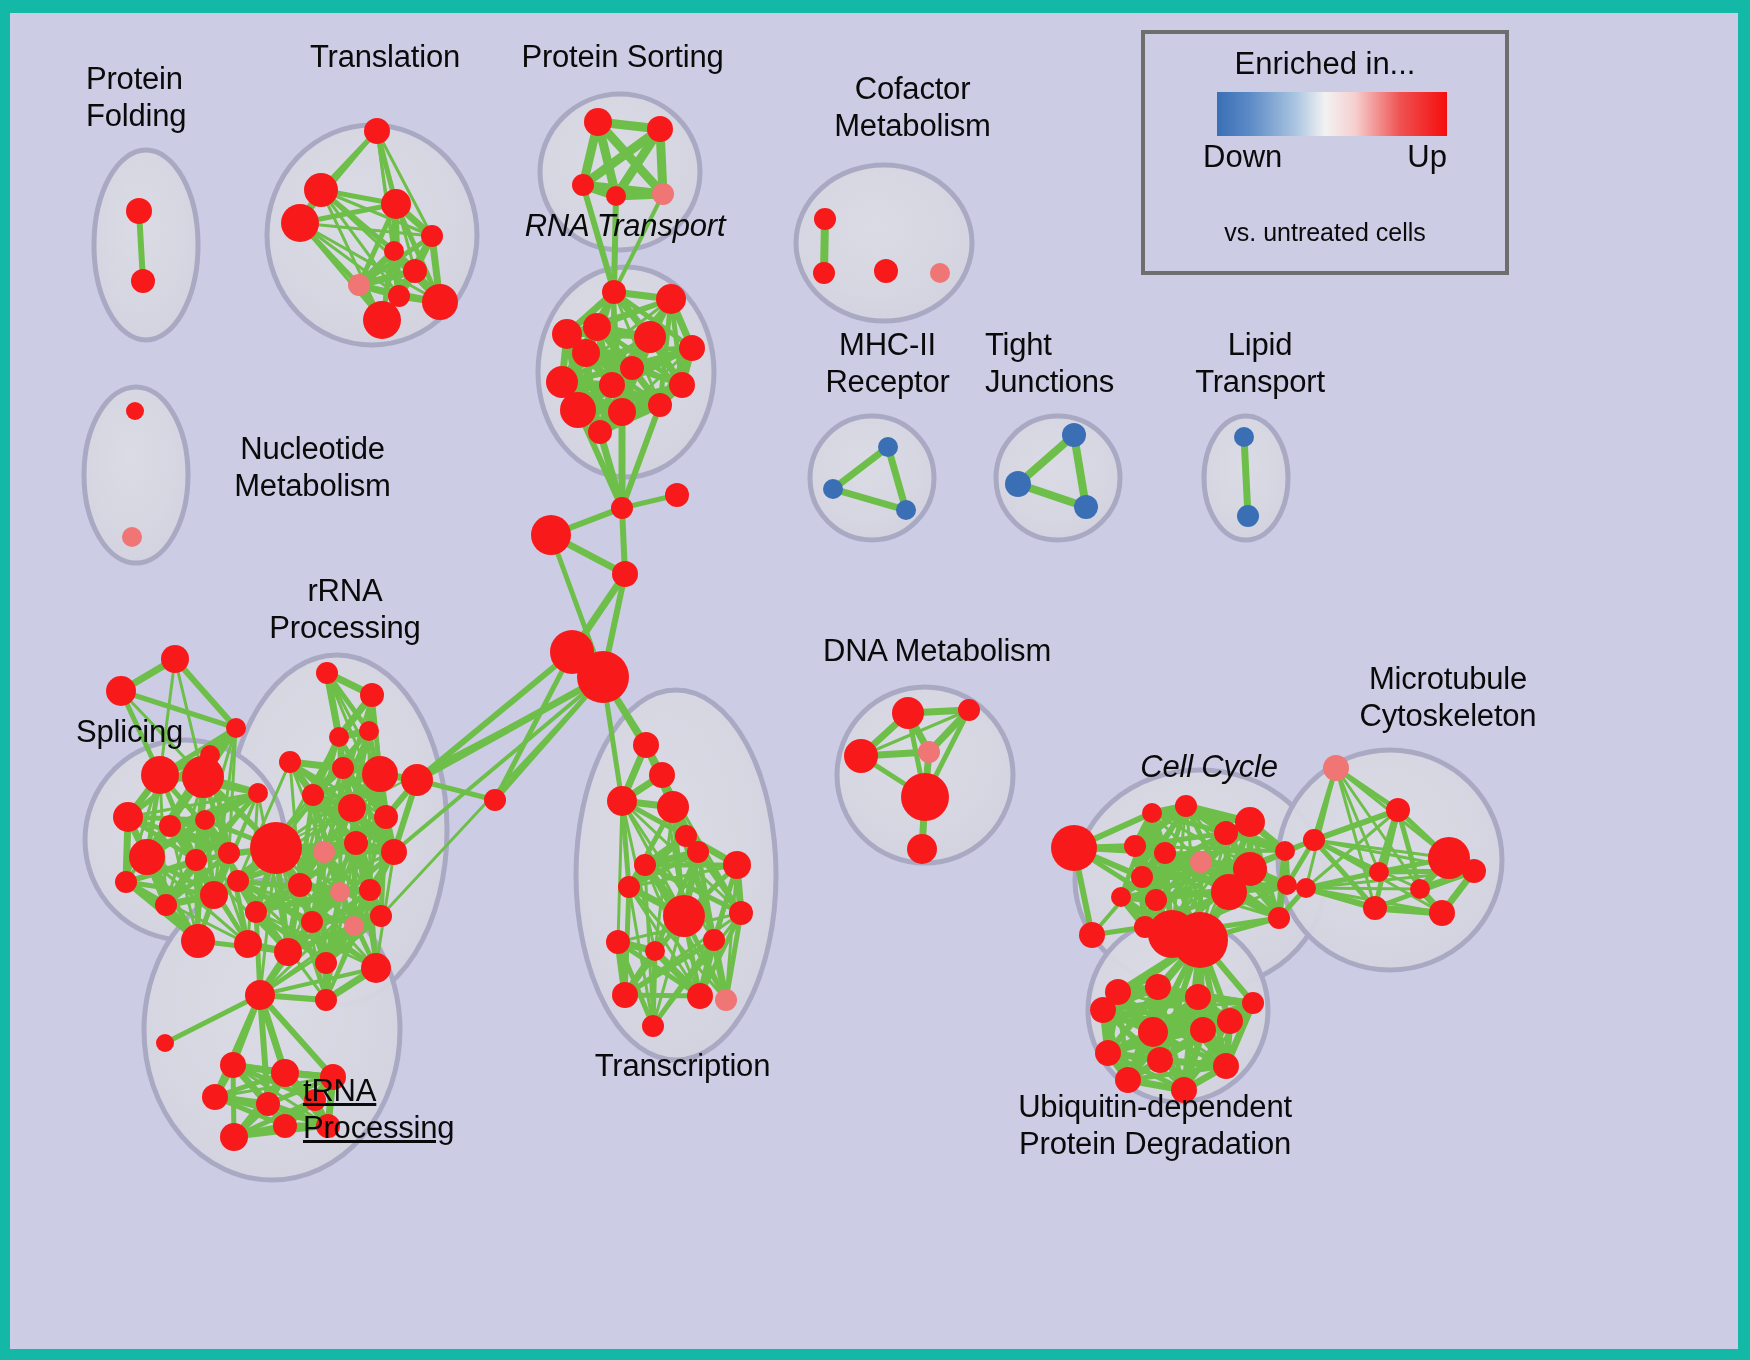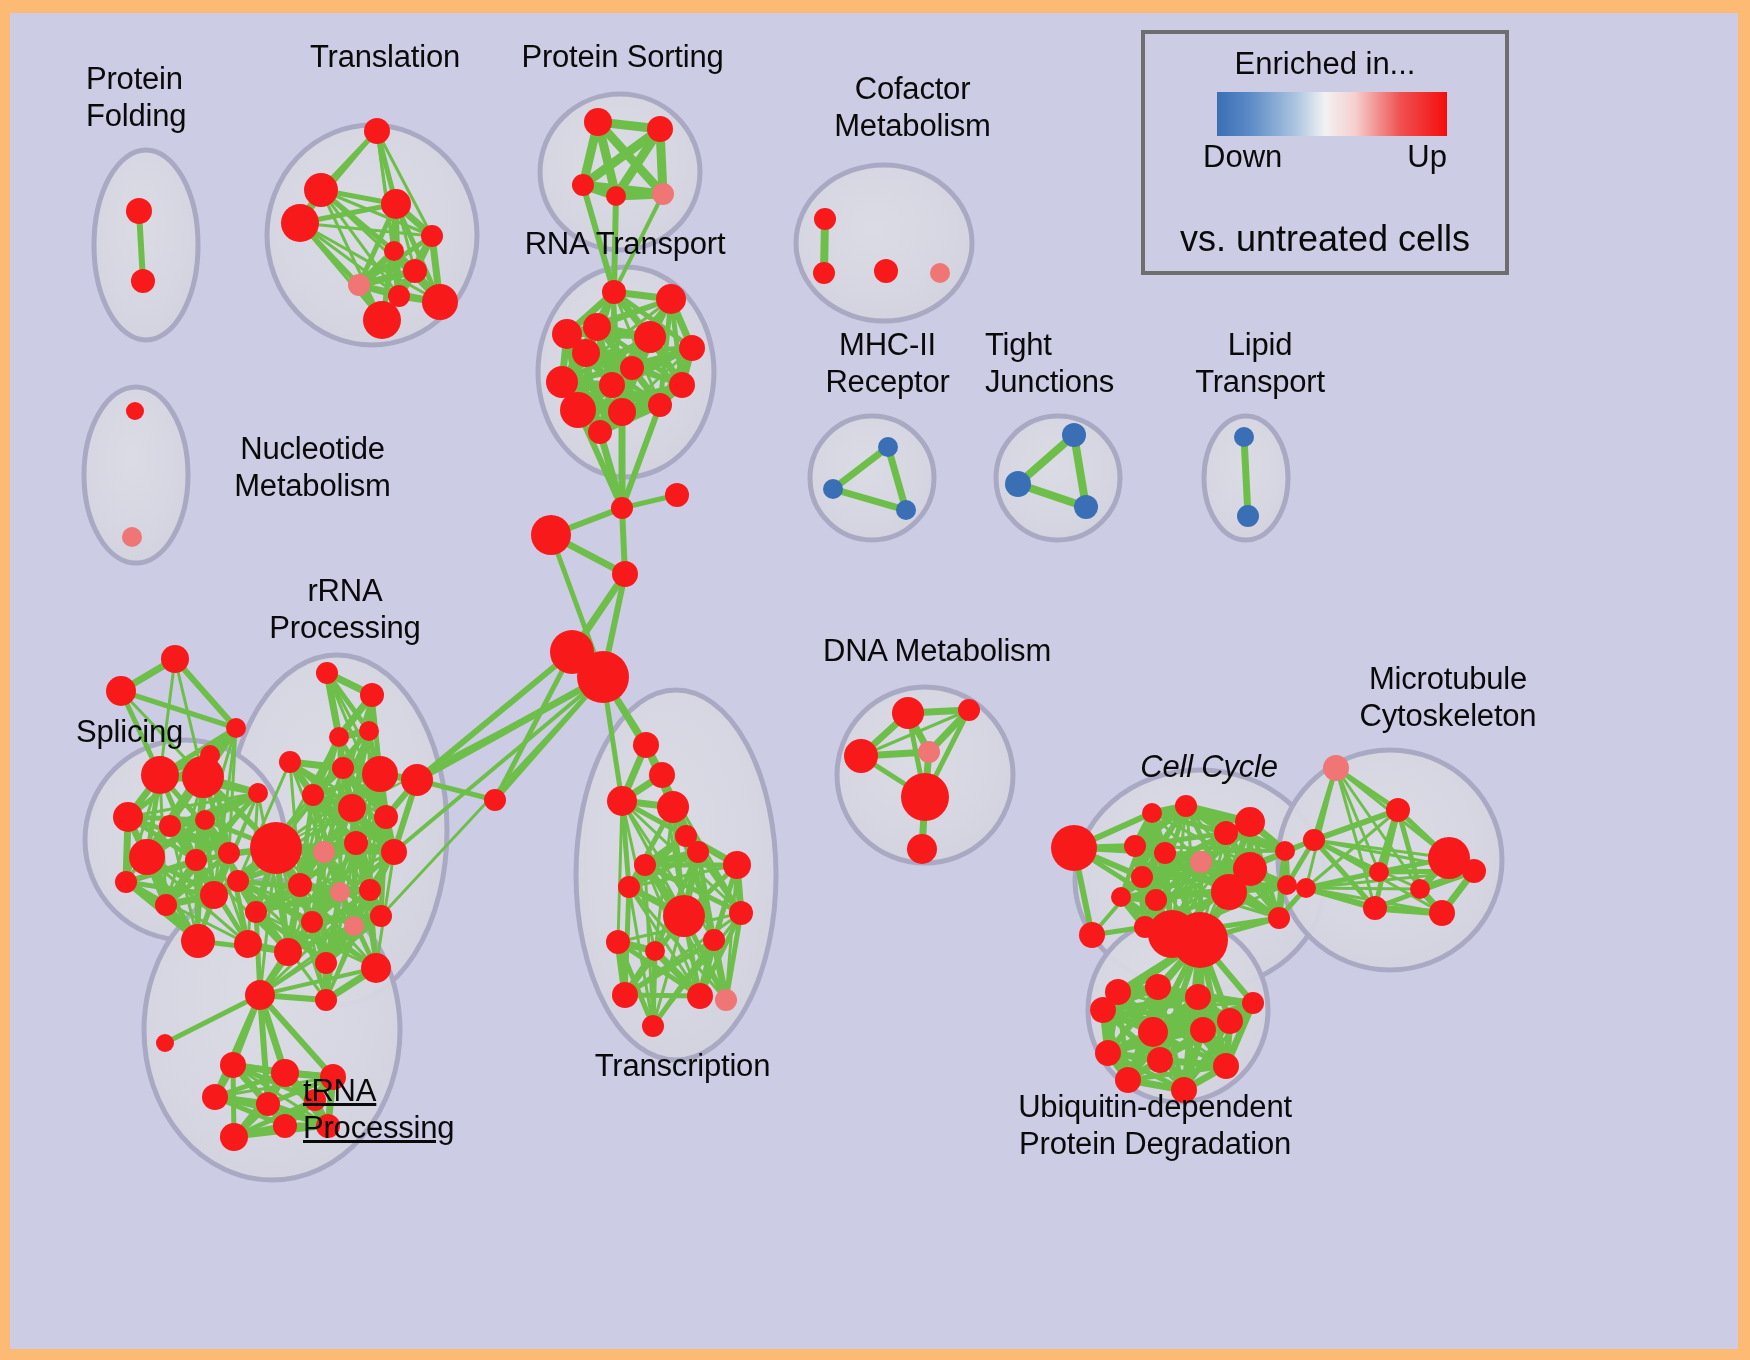--- a/index.html
+++ b/index.html
@@ -1,20 +1,20 @@
 <!DOCTYPE html>
 <html><head>
 <meta charset="utf-8">
 <style>
   html,body{margin:0;padding:0;background:#ffffff;}
   body{font-family:"Liberation Sans", sans-serif;}
   #figure{
     position:relative;
     width:1750px;height:1360px;
-    background:#fdba74;
+    background:#14b8a6;
     overflow:hidden;
   }
   #canvas-bg{
     position:absolute;
     left:10px;top:13px;
     width:1728px;height:1336px;
     background:#ccccE4;
   }
   #net{
     position:absolute;left:0;top:0;width:1750px;height:1360px;
@@ -49,21 +49,21 @@
   #legend-down{
     position:absolute;left:58px;top:105px;font-size:31px;color:#0a0a0a;
   }
   #legend-up{
     position:absolute;right:58px;top:105px;font-size:31px;color:#0a0a0a;
   }
   #legend-sub1{
     position:absolute;left:0;top:150px;width:100%;text-align:center;font-size:27px;color:#0a0a0a;
   }
   #legend-sub2{
-    position:absolute;left:0;top:184px;width:100%;text-align:center;font-size:36px;color:#0a0a0a;
+    position:absolute;left:0;top:184px;width:100%;text-align:center;font-size:25px;color:#0a0a0a;
   }
 </style>
 </head>
 <body>
 
 <div id="figure">
 
   <div id="canvas-bg"></div>
 
   <svg id="net" viewBox="0 0 1750 1360" preserveAspectRatio="none">
@@ -1086,21 +1086,21 @@
       </g>
   </svg>
 
   <div id="labels-layer">
       <div class="cluster-label" style="left: 86px; top: 60px; width: 190px; text-align: left;">Protein
 Folding</div>
       <div class="cluster-label" style="left: 275px; top: 38px; width: 220px; text-align: center;">Translation</div>
       <div class="cluster-label" style="left: 500px; top: 38px; width: 245px; text-align: center;">Protein Sorting</div>
       <div class="cluster-label" style="left: 800px; top: 70px; width: 225px; text-align: center;">Cofactor
 Metabolism</div>
-      <div class="cluster-label" style="left: 500px; top: 225px; width: 250px; ">RNA Transport</div>
+      <div class="cluster-label" style="left: 500px; top: 207px; width: 250px;  font-style: italic;">RNA Transport</div>
       <div class="cluster-label" style="left: 790px; top: 326px; width: 195px; text-align: center;">MHC-II
 Receptor</div>
       <div class="cluster-label" style="left: 985px; top: 326px; width: 175px; text-align: left;">Tight
 Junctions</div>
       <div class="cluster-label" style="left: 1170px; top: 326px; width: 180px; text-align: center;">Lipid
 Transport</div>
       <div class="cluster-label" style="left: 200px; top: 430px; width: 225px; text-align: center;">Nucleotide
 Metabolism</div>
       <div class="cluster-label" style="left: 250px; top: 572px; width: 190px; text-align: center;">rRNA
 Processing</div>

